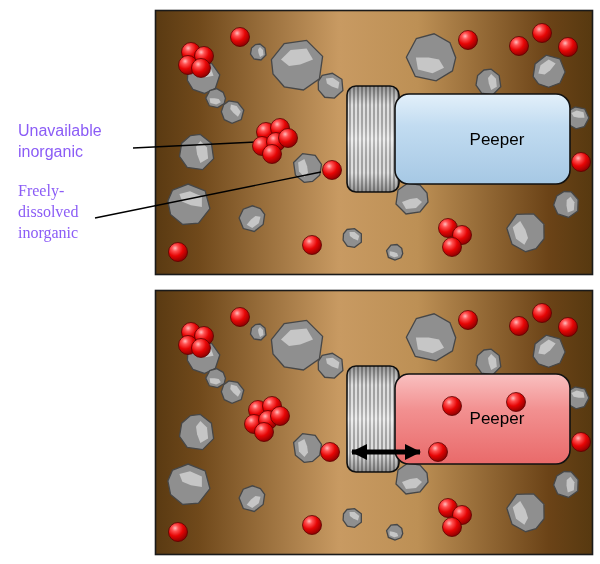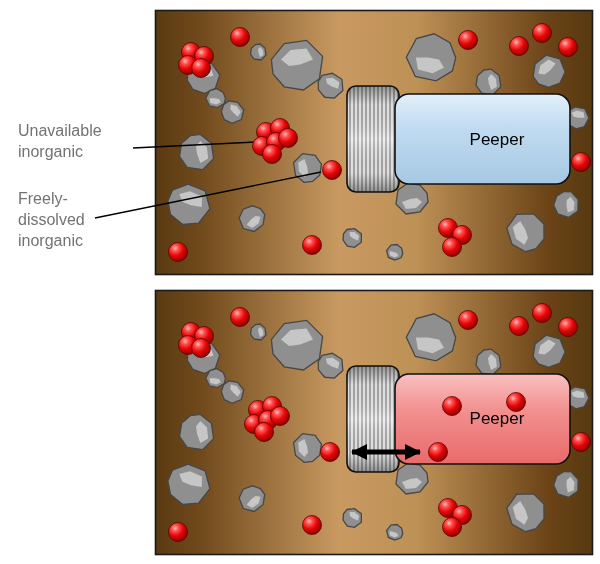--- a/index.html
+++ b/index.html
@@ -1,19 +1,19 @@
 <!DOCTYPE html>
 <html><head>
 <meta charset="utf-8">
 <style>
   html,body{margin:0;padding:0;background:#fff;}
   .stage{position:relative;width:600px;height:564px;background:#fff;overflow:hidden;
          font-family:"Liberation Sans",sans-serif;}
   .stage svg{position:absolute;left:0;top:0;}
-  .side-label{position:absolute;font:16px/21px "Liberation Sans",sans-serif;color:#737373;
+  .side-label{position:absolute;font:16px/21px "Liberation Sans",sans-serif;color:#8b5cf6;
               white-space:pre-line;}
   .peeper-text{font:17px "Liberation Sans",sans-serif;fill:#000;text-anchor:middle;}
 </style>
 </head>
 <body>
 
 <div class="stage">
 
   <svg id="diagram" width="600" height="564" viewBox="0 0 600 564">
     <defs>
@@ -289,16 +289,16 @@
           <circle cx="438" cy="452" r="9.5" fill="url(#ballGrad)" stroke="#5e0000" stroke-width="0.8"></circle>
         </g>
       <g>
           <line x1="352" y1="452" x2="420" y2="452" stroke="#000000" stroke-width="5" marker-start="url(#arrowhead)" marker-end="url(#arrowhead)"></line>
         </g>
     </g>
   </svg>
 
   <div class="side-label" style="left:18px;top:120px;">Unavailable
 inorganic</div>
-  <div class="side-label" style="left:18px;top:188px;">Freely-
+  <div class="side-label" style="left:18px;top:180px;font-family:Liberation Serif, serif;">Freely-
 dissolved
 inorganic</div>
 </div>
 
 </body></html>

